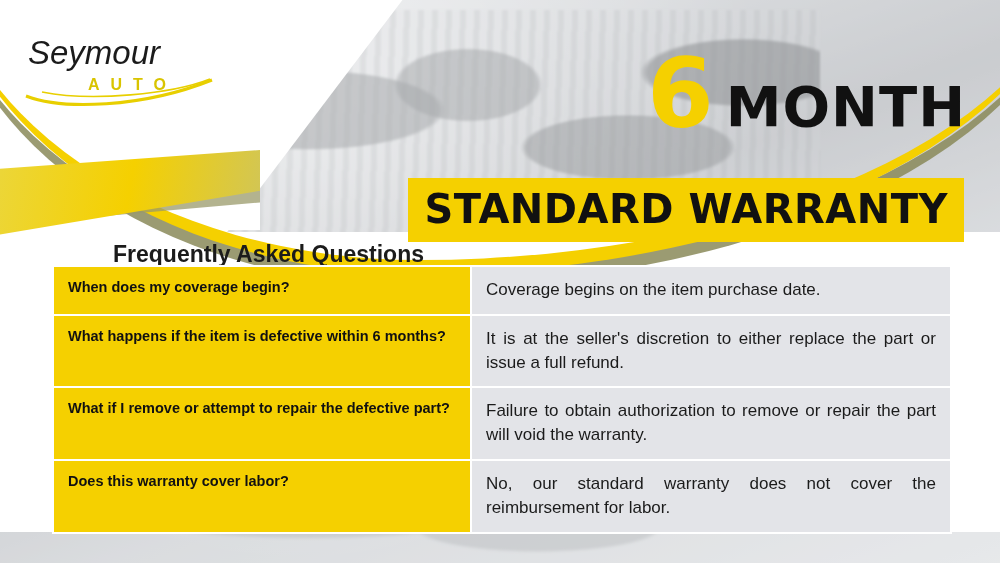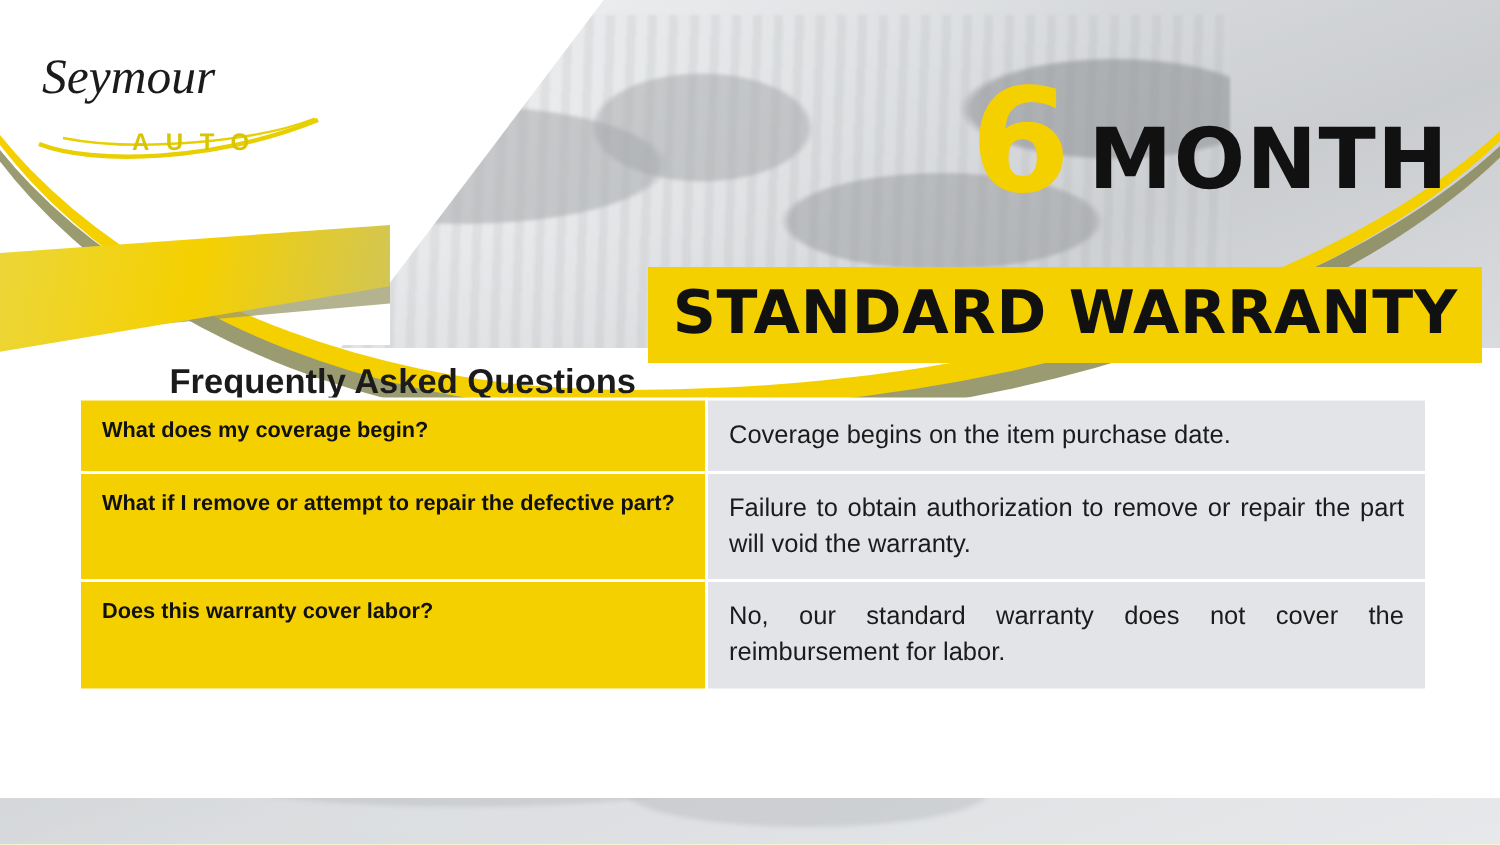--- a/index.html
+++ b/index.html
@@ -116,36 +116,35 @@
     background: #ffffff;
   }
 
   
   .logo {
     position: absolute;
     left: 22px; top: 18px;
     width: 210px; height: 90px;
   }
   .logo-word {
-    font-family: Liberation Serif, serif;
+    font-family: Liberation Sans, sans-serif;
     font-style: italic;
     font-size: 33px;
     color: #1b1b1b;
     letter-spacing: 0px;
     position: absolute;
     left: 6px; top: 16px;
   }
   .logo-auto {
     position: absolute;
     left: 66px; top: 58px;
     font-size: 16px;
     letter-spacing: 11px;
     color: #d9c400;
     font-weight: bold;
-    margin-top: 11px;
   }
   .logo-swoosh {
     position: absolute;
     left: 0; top: 34px;
     width: 200px; height: 60px;
   }
 
   
   .headline {
     position: absolute;
@@ -169,21 +168,21 @@
     line-height: 46px;
     color: #111111;
     display: inline-block;
     vertical-align: bottom;
     letter-spacing: 1px;
     padding-bottom: 6px;
     padding-left: 12px;
   }
   .std-warranty {
     position: absolute;
-    right: 12px; top: 178px;
+    right: 36px; top: 178px;
     background: #f5d000;
     color: #111111;
     font-family: "DejaVu Sans", sans-serif;
     font-weight: bold;
     font-size: 40px;
     letter-spacing: 0.5px;
     padding: 8px 16px 10px 16px;
     white-space: nowrap;
   }
 
@@ -252,22 +251,26 @@
   <div class="headline">
     <span class="six">6</span><span class="month">MONTH</span>
   </div>
   <div class="std-warranty">STANDARD WARRANTY</div>
 
   <div class="faq-title">Frequently Asked Questions</div>
 
   <table class="faq-table">
     <tbody>
       <tr>
-        <td class="q-cell">What does my coverage begin?</td>
+        <td class="q-cell">When does my coverage begin?</td>
         <td class="a-cell">Coverage begins on the item purchase date.</td>
+      </tr>
+      <tr>
+        <td class="q-cell">What happens if the item is defective within 6 months?</td>
+        <td class="a-cell">It is at the seller's discretion to either replace the part or issue a full refund.</td>
       </tr>
       <tr>
         <td class="q-cell">What if I remove or attempt to repair the defective part?</td>
         <td class="a-cell">Failure to obtain authorization to remove or repair the part will void the warranty.</td>
       </tr>
       <tr>
         <td class="q-cell">Does this warranty cover labor?</td>
         <td class="a-cell">No, our standard warranty does not cover the reimbursement for labor.</td>
       </tr>
     </tbody>

